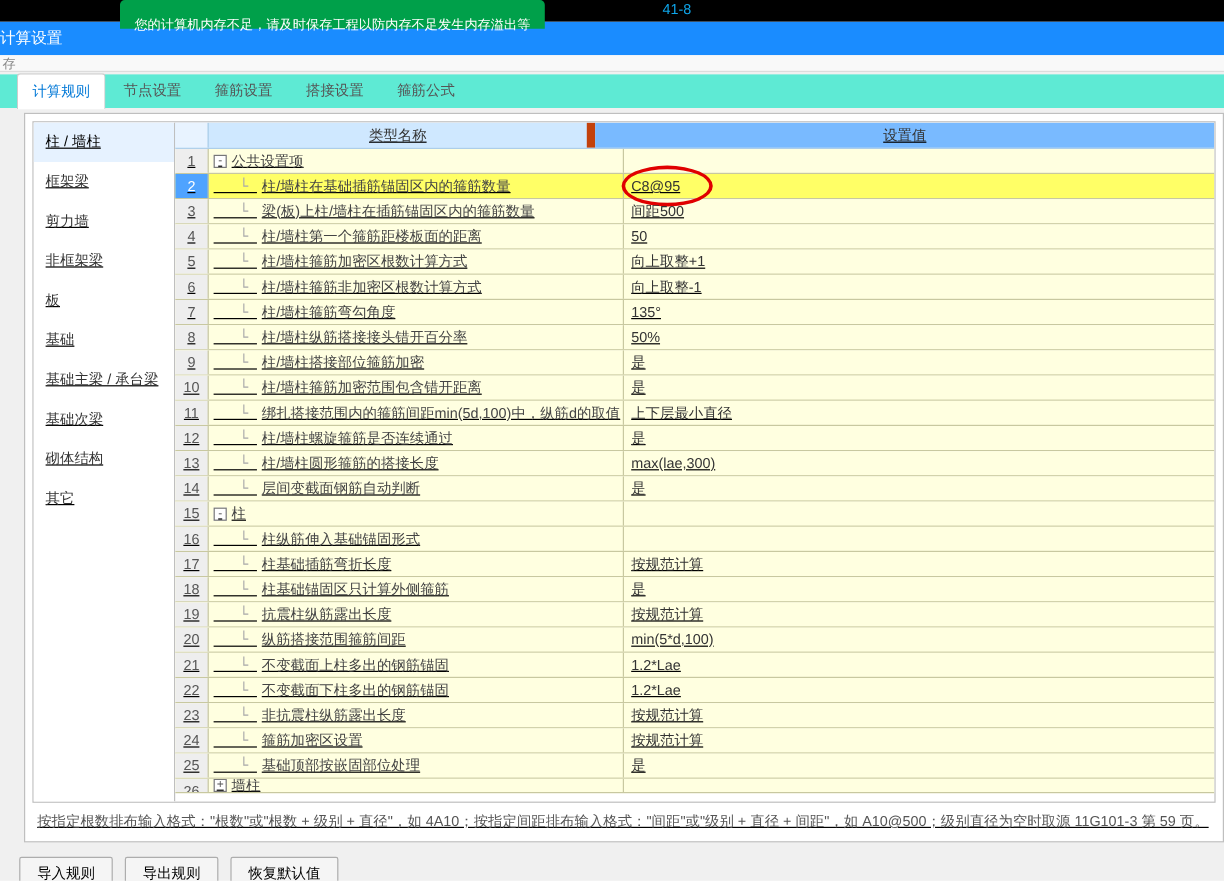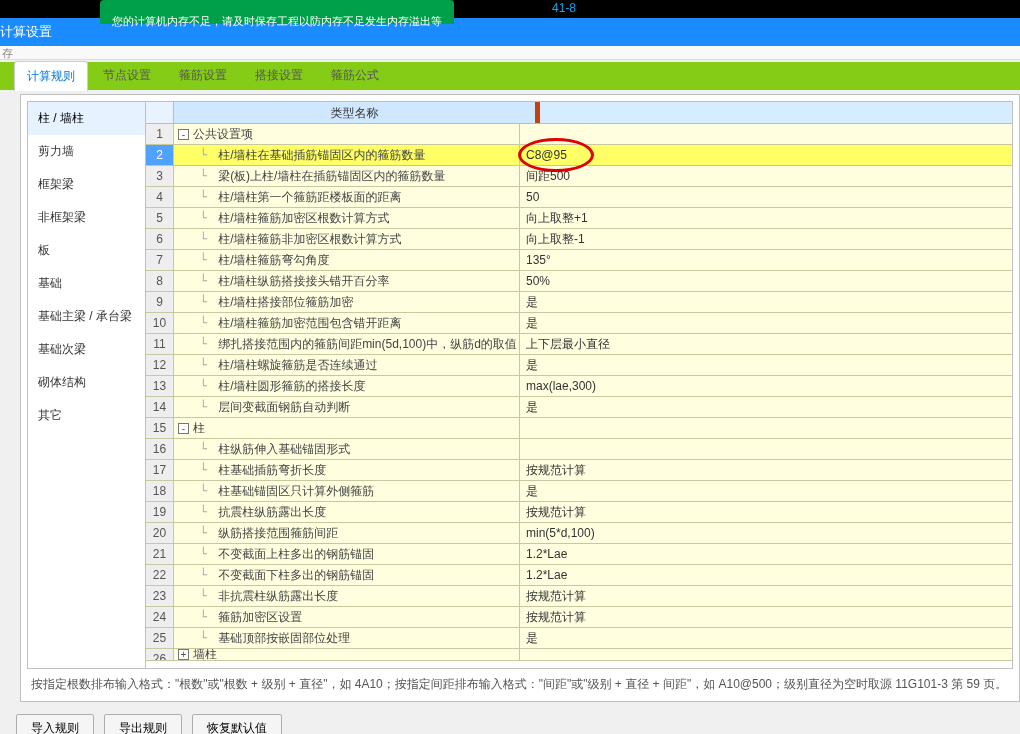--- a/index.html
+++ b/index.html
@@ -54,21 +54,21 @@
       height: 14px;
       color: #888;
       font-size: 11px;
       padding-left: 2px;
     }
     .tabs {
       display: flex;
       align-items: flex-end;
       height: 28px;
       padding: 0 14px;
-      background: #84cc16;
+      background: #5eead4;
       margin-top: 2px;
     }
     .tab {
       padding: 6px 12px 6px;
       color: #555;
       cursor: pointer;
       font-size: 12px;
       border: 1px solid transparent;
       border-bottom: none;
       border-radius: 3px 3px 0 0;
@@ -82,20 +82,21 @@
       top: 1px;
     }
     .main-panel {
       margin: 4px 0 8px 20px;
       border: 1px solid #bfbfbf;
       background: #fff;
       padding: 6px;
       height: 608px;
       display: flex;
       flex-direction: column;
+      text-decoration: underline;
     }
     .content-row {
       display: flex;
       flex: 1;
       border: 1px solid #bfbfbf;
       overflow: hidden;
     }
     .side-nav {
       width: 118px;
       border-right: 1px solid #bfbfbf;
@@ -122,24 +123,24 @@
       background: #d6ecff;
       border-bottom: 1px solid #9cc4e4;
       height: 22px;
     }
     .gh-num {
       width: 28px;
       border-right: 1px solid #9cc4e4;
       background: #e8f3ff;
     }
     .gh-name {
-      width: 366px;
+      width: 322px;
       text-align: center;
       line-height: 22px;
-      border-right: 5px solid #c2410c;
+      border-right: 7px solid #c2410c;
       color: #333;
       background: #cfe8ff;
     }
     .gh-val {
       flex: 1;
       text-align: center;
       line-height: 22px;
       color: #333;
       background: #79baff;
     }
@@ -251,34 +252,35 @@
     <div class="tab">节点设置</div>
     <div class="tab">箍筋设置</div>
     <div class="tab">搭接设置</div>
     <div class="tab">箍筋公式</div>
   </div>
 
 <div class="main-panel">
   <div class="content-row">
     <div class="side-nav" id="side-nav">
         <div class="side-item active">柱 / 墙柱</div>
+        <div class="side-item">框架梁</div>
         <div class="side-item">剪力墙</div>
-        <div class="side-item">框架梁</div>
         <div class="side-item">非框架梁</div>
         <div class="side-item">板</div>
         <div class="side-item">基础</div>
         <div class="side-item">基础主梁 / 承台梁</div>
         <div class="side-item">基础次梁</div>
         <div class="side-item">砌体结构</div>
         <div class="side-item">其它</div>
       </div>
     <div class="grid-wrap">
       <div class="grid-header">
         <div class="gh-num"></div>
         <div class="gh-name">类型名称</div>
+        <div class="gh-val">设置值</div>
       </div>
       <div class="grid-body" id="grid-body" style="position: relative;">
           <div class="row">
             <div class="cell-num">1</div>
             <div class="cell-name">
               <span class="tree-toggle">-</span>
               <span class="row-label">公共设置项</span>
             </div>
             <div class="cell-val"></div>
           </div>

